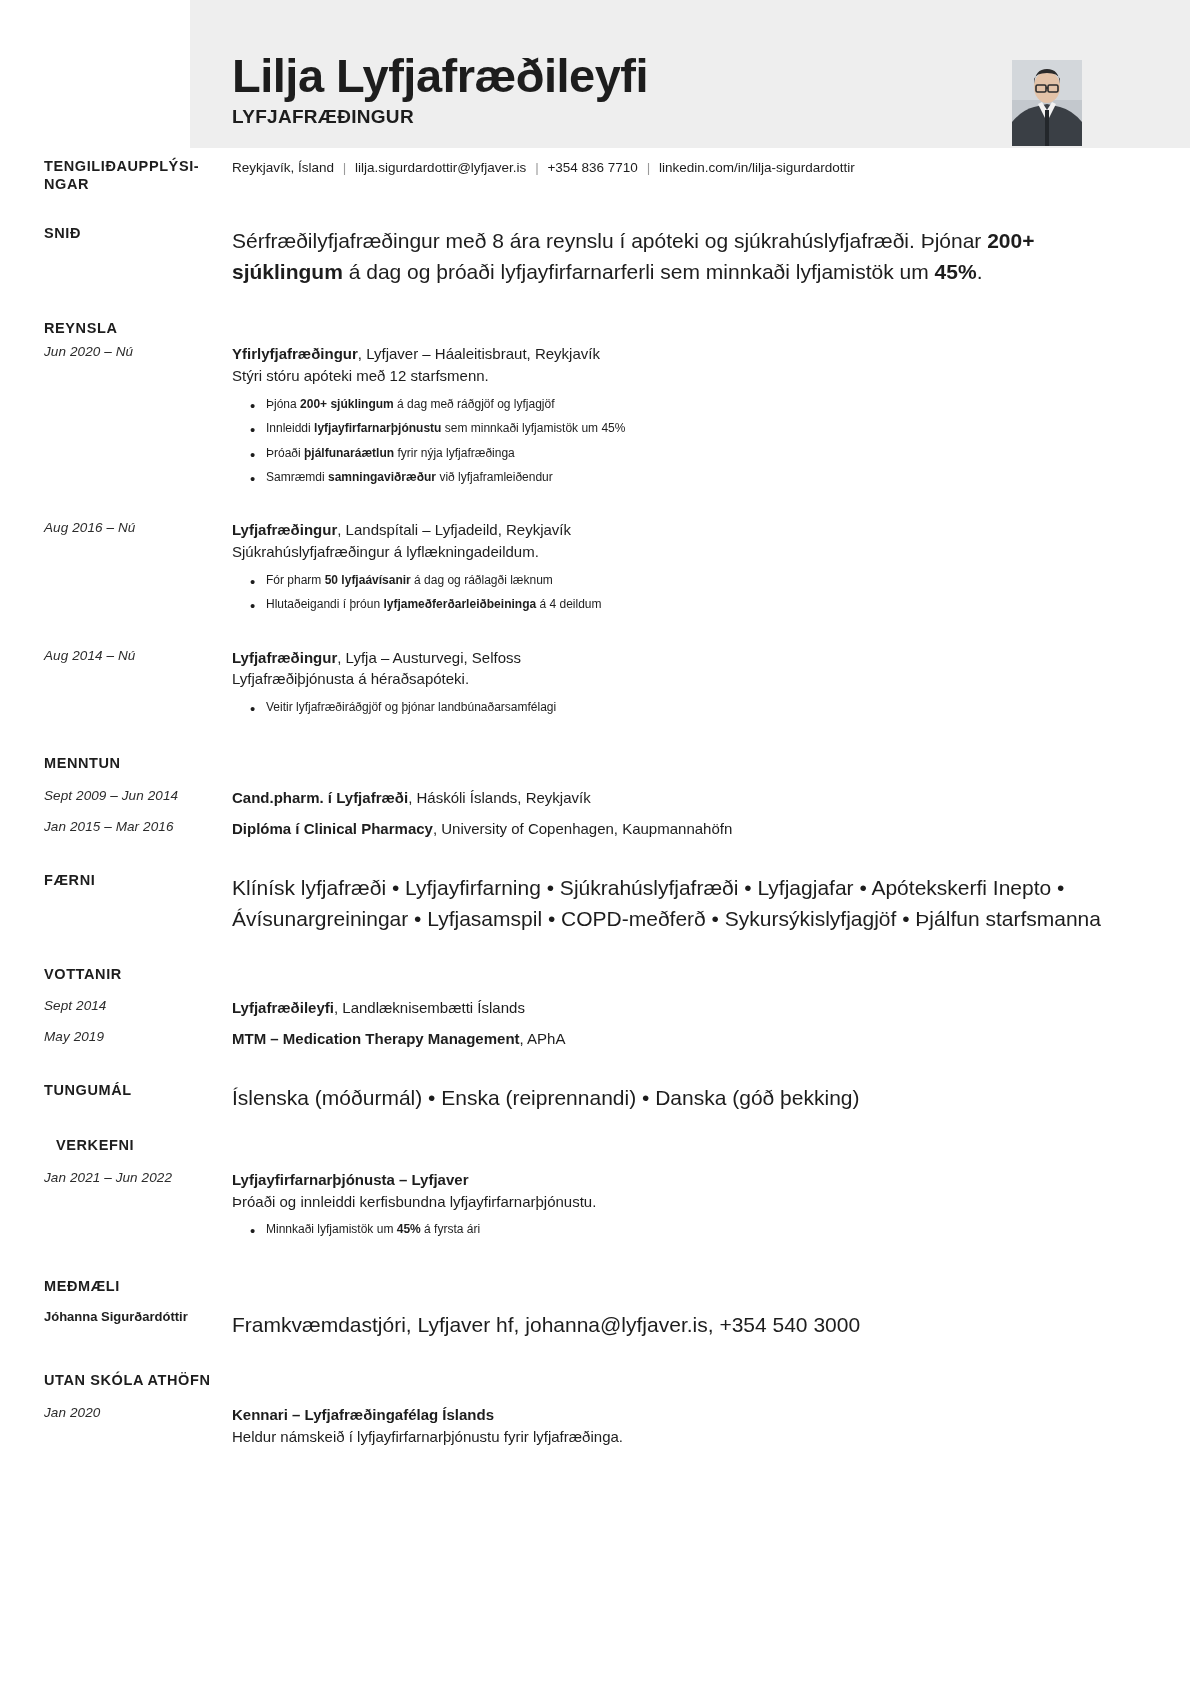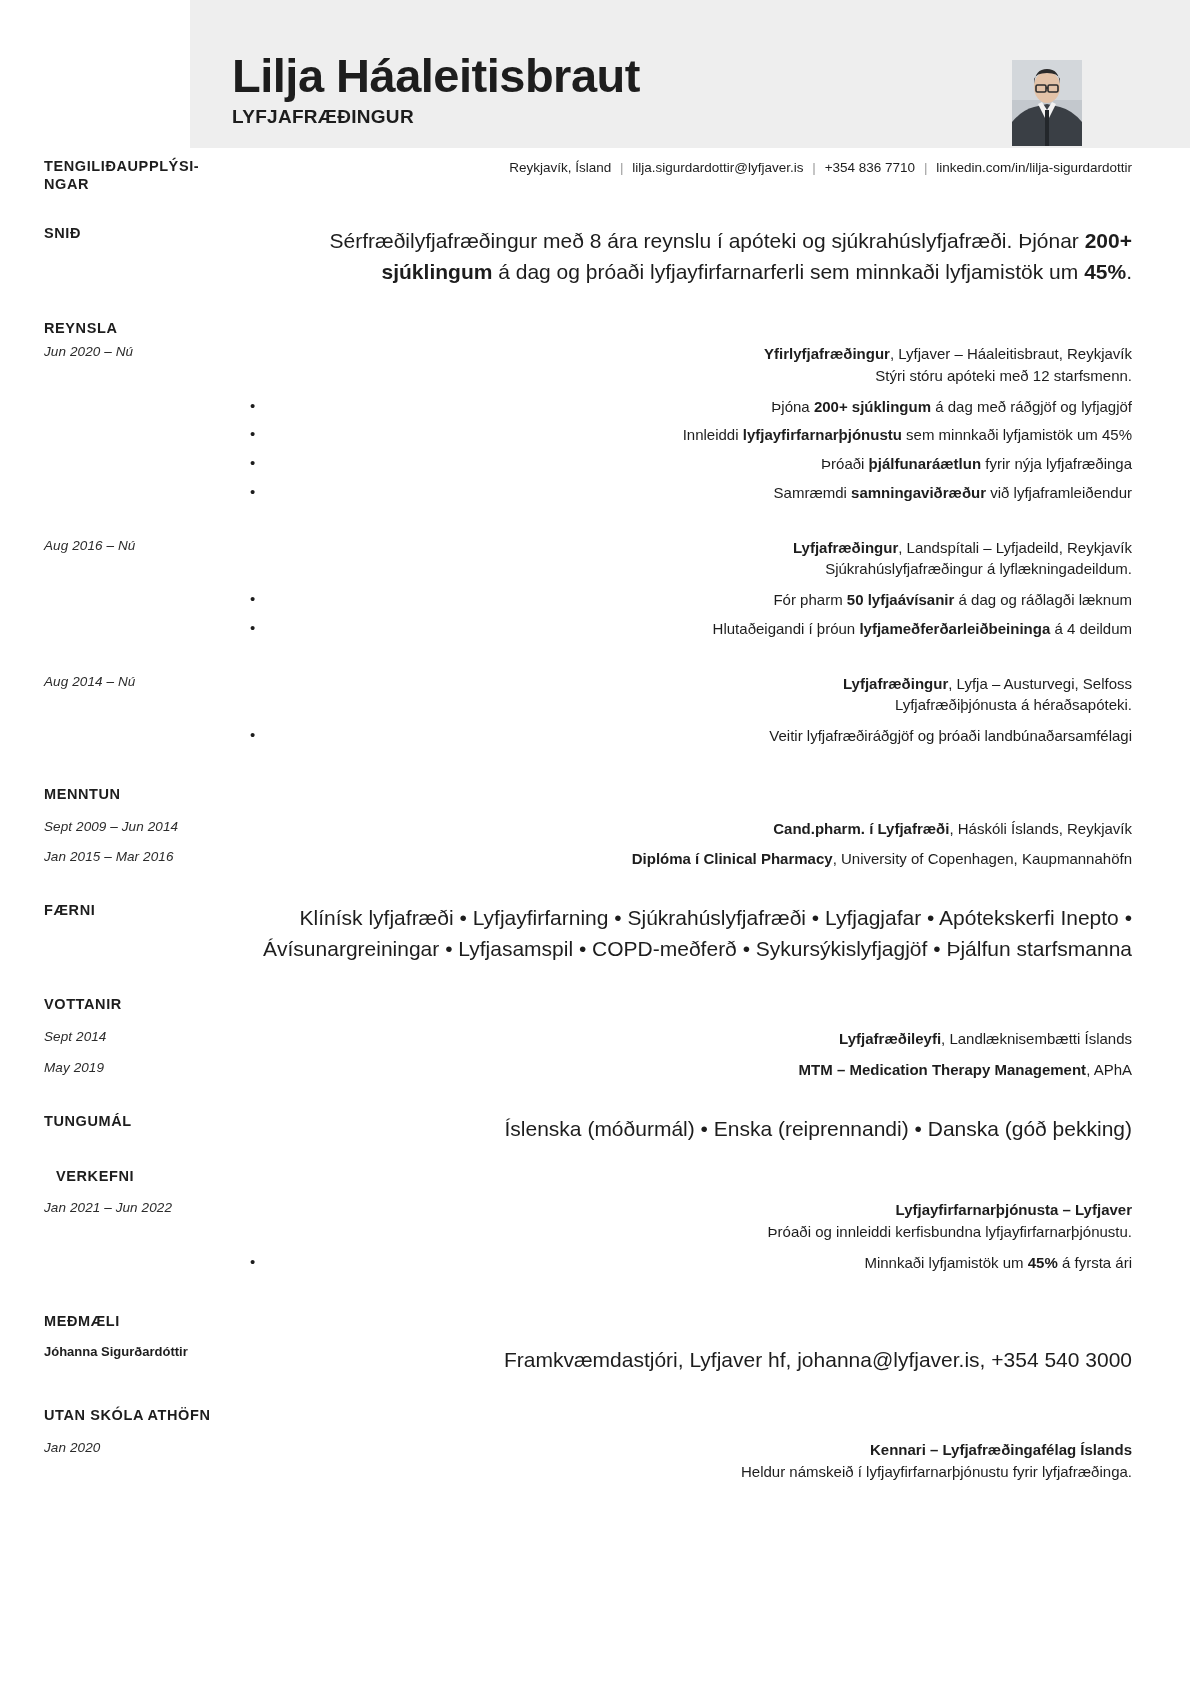--- a/index.html
+++ b/index.html
@@ -73,21 +73,20 @@
   .label-col {
     width: 232px;
     flex: 0 0 232px;
     padding-left: 44px;
     box-sizing: border-box;
   }
   .content-col {
     flex: 1 1 auto;
     padding-right: 58px;
     box-sizing: border-box;
-    text-align: right;
   }
 
   .section-label {
     font-size: 14.5px;
     font-weight: 700;
     letter-spacing: 0.6px;
     line-height: 1.22;
     color: #1d1d1d;
     text-transform: none;
   }
@@ -123,21 +122,21 @@
     line-height: 1.45;
     color: #1d1d1d;
   }
 
   ul.bullets {
     margin: 9px 0 0 0;
     padding-left: 34px;
     list-style: none;
   }
   ul.bullets li {
-    font-size: 15px;
+    font-size: 12px;
     line-height: 1.45;
     margin-bottom: 7px;
     position: relative;
     padding-left: 0;
   }
   ul.bullets li::before {
     content: "\2022";
     position: absolute;
     left: -16px;
     top: -1px;
@@ -154,21 +153,21 @@
   .blk-gap-xs { margin-top: 9px; }
   .exp-entry { margin-top: 26px; }
   .exp-entry.first { margin-top: 6px; }
 </style>
 </head>
 <body>
 
 <div class="header">
   <div class="header-band"></div>
   <div class="header-inner">
-    <h1 class="name">Lilja Háaleitisbraut</h1>
+    <h1 class="name">Lilja Lyfjafræðileyfi</h1>
     <div class="job-title">LYFJAFRÆÐINGUR</div>
   </div>
   <div class="photo">
     <svg width="70" height="86" viewBox="0 0 70 86">
       <rect x="0" y="0" width="70" height="86" fill="#c3c8cd"></rect>
       <rect x="0" y="0" width="70" height="40" fill="#d3d7db"></rect>
       <path d="M0 86 L0 62 Q10 50 22 47 L35 44 L48 47 Q60 50 70 62 L70 86 Z" fill="#3a3f45"></path>
       <path d="M26 44 L35 62 L44 44 L40 42 L35 50 L30 42 Z" fill="#f2f2f2"></path>
       <rect x="33" y="50" width="4" height="36" fill="#23272b"></rect>
       <ellipse cx="35" cy="27" rx="13" ry="16" fill="#e3c3a8"></ellipse>
@@ -254,21 +253,21 @@
   <div class="row exp-entry">
     <div class="label-col">
       <div class="date-label">Aug 2014 – Nú</div>
     </div>
     <div class="content-col">
       <div class="entry-title">
         <b>Lyfjafræðingur</b><span>, Lyfja – Austurvegi, Selfoss</span>
       </div>
       <div class="entry-sub">Lyfjafræðiþjónusta á héraðsapóteki.</div>
       <ul class="bullets">
-        <li><span>Veitir lyfjafræðiráðgjöf og þróaði landbúnaðarsamfélagi</span></li>
+        <li><span>Veitir lyfjafræðiráðgjöf og þjónar landbúnaðarsamfélagi</span></li>
       </ul>
     </div>
   </div>
 
   <div class="row blk-gap-lg">
     <div class="label-col">
       <div class="section-label">MENNTUN</div>
     </div>
     <div class="content-col"></div>
   </div>

